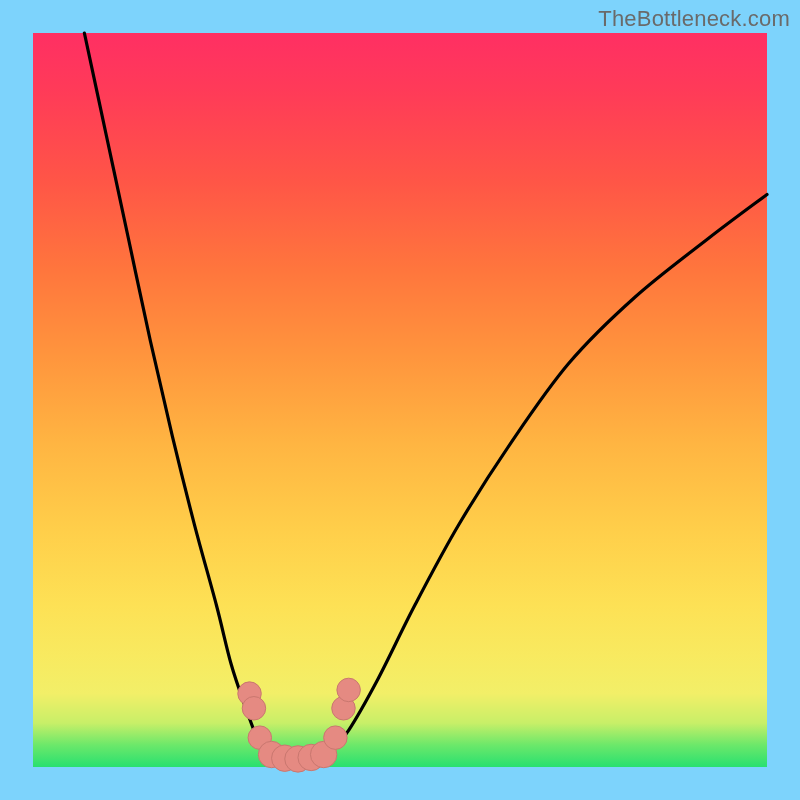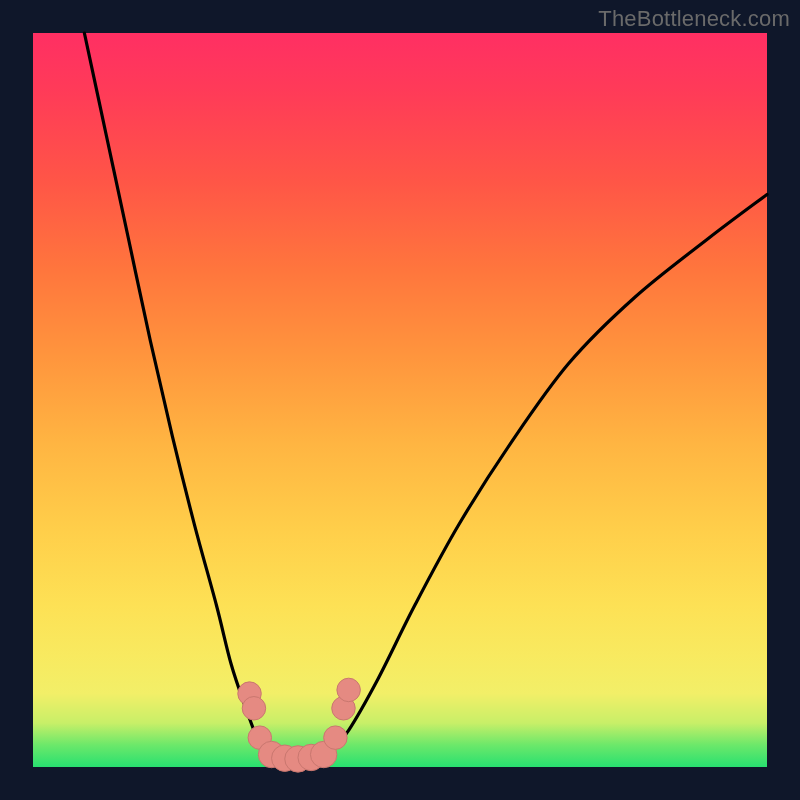--- a/index.html
+++ b/index.html
@@ -10,21 +10,21 @@
     background: #000;
     overflow: hidden;
     font-family: Arial, Helvetica, sans-serif;
   }
   .frame {
     position: absolute;
     left: 0;
     top: 0;
     width: 800px;
     height: 800px;
-    background: #0f172a;
+    background: #7dd3fc;
   }
   .plot {
     position: absolute;
     left: 33px;
     top: 33px;
     width: 734px;
     height: 734px;
     
     background: linear-gradient(to top,
       #28e070 0%,

